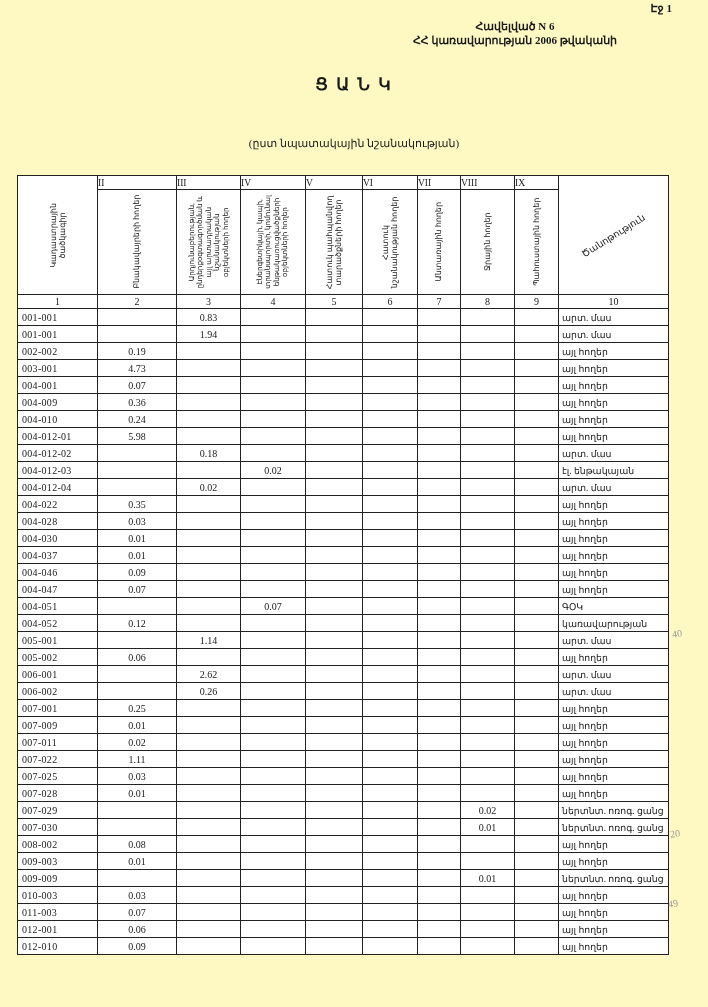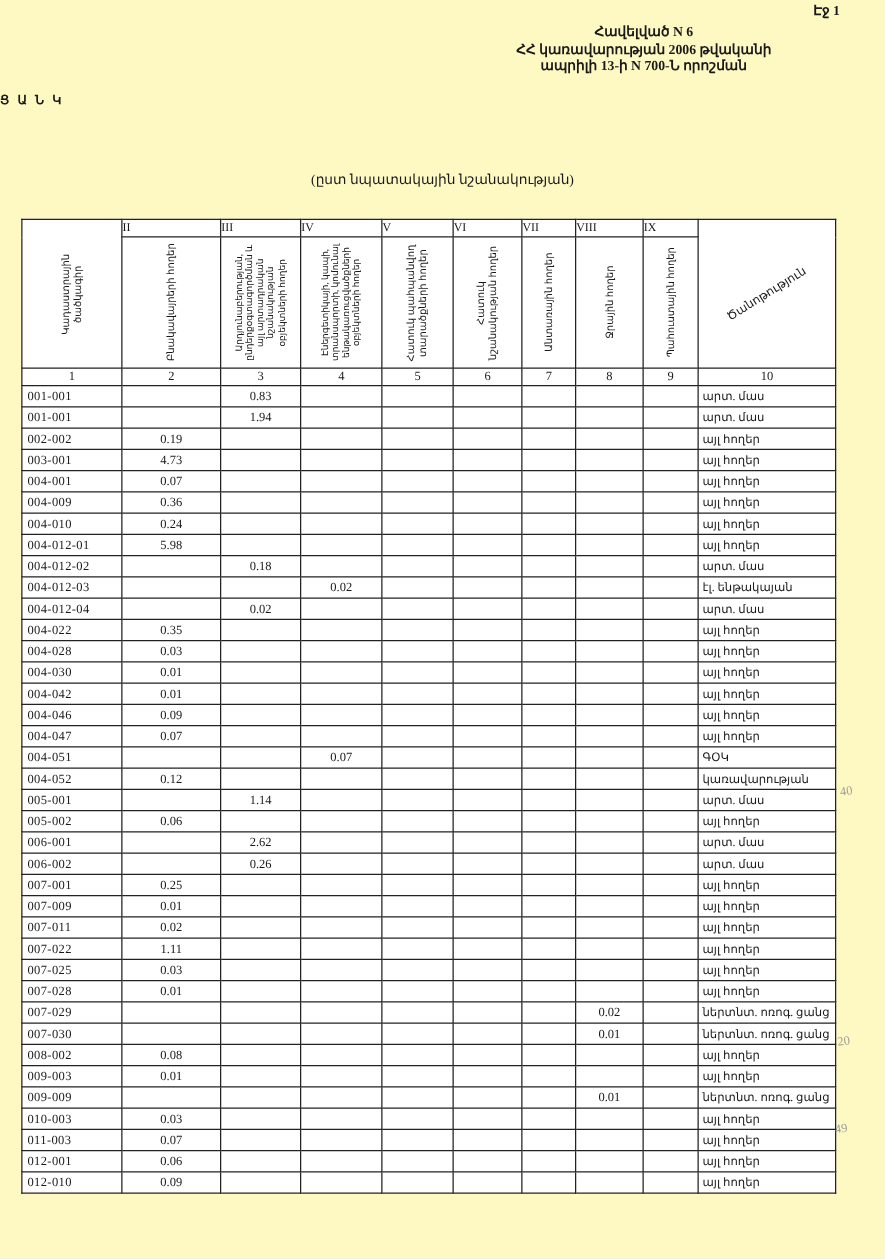--- a/index.html
+++ b/index.html
@@ -9,22 +9,22 @@
     width: 708px; height: 1007px;
     margin: 0 auto;
     background: #fef9c3;
     font-family: Liberation Serif, serif;
     color: #1a1a1a;
     overflow: hidden;
   }
   .page-label { position:absolute; top:2px; right:36px; font-size:11px; font-weight:bold; }
   .annex { position:absolute; top:20px; left:352px; width:326px; text-align:center;
            font-size:11px; font-weight:bold; line-height:13.5px; }
-  .doc-title { position:absolute; top:74px; left:0; width:100%; text-align:left;
-               font-size:10px; font-weight:bold; letter-spacing:2px; }
+  .doc-title { position:absolute; top:74px; left:0; width:100%; text-align:center;
+               font-size:17px; font-weight:bold; letter-spacing:2px; }
   .title { position:absolute; top:92px; left:0; width:100%; text-align:center;
            font-size:11.3px; font-weight:bold; line-height:14.5px; }
   .subtitle { position:absolute; top:137px; left:0; width:100%; text-align:center; font-size:11px; }
 
   table.landtable {
     position:absolute; left:17px; top:175px; width:651px;
     border-collapse:collapse; table-layout:fixed;
     background:#fff;
   }
   .landtable th, .landtable td { border:1px solid #222; padding:0; }
@@ -53,21 +53,20 @@
 </head>
 <body>
 
 <div class="page">
 
   <div class="page-label">Էջ 1</div>
 
   <div class="annex">
     <div>Հավելված N 6</div>
     <div>ՀՀ կառավարության 2006 թվականի</div>
-    <div>ապրիլի 13-ի N 700-Ն որոշման</div>
   </div>
 
   <div class="doc-title">Ց Ա Ն Կ</div>
 
 
   <div class="subtitle">(ըստ նպատակային նշանակության)</div>
 
   <table class="landtable">
     <colgroup>
       <col style="width:80px">
@@ -320,21 +319,21 @@
           <td class="val"></td>
           <td class="val"></td>
           <td class="val"></td>
           <td class="val"></td>
           <td class="val"></td>
           <td class="val"></td>
           <td class="val"></td>
           <td class="note">այլ հողեր</td>
         </tr>
         <tr>
-          <td class="code">004-042</td>
+          <td class="code">004-037</td>
           <td class="val">0.01</td>
           <td class="val"></td>
           <td class="val"></td>
           <td class="val"></td>
           <td class="val"></td>
           <td class="val"></td>
           <td class="val"></td>
           <td class="val"></td>
           <td class="note">այլ հողեր</td>
         </tr>

